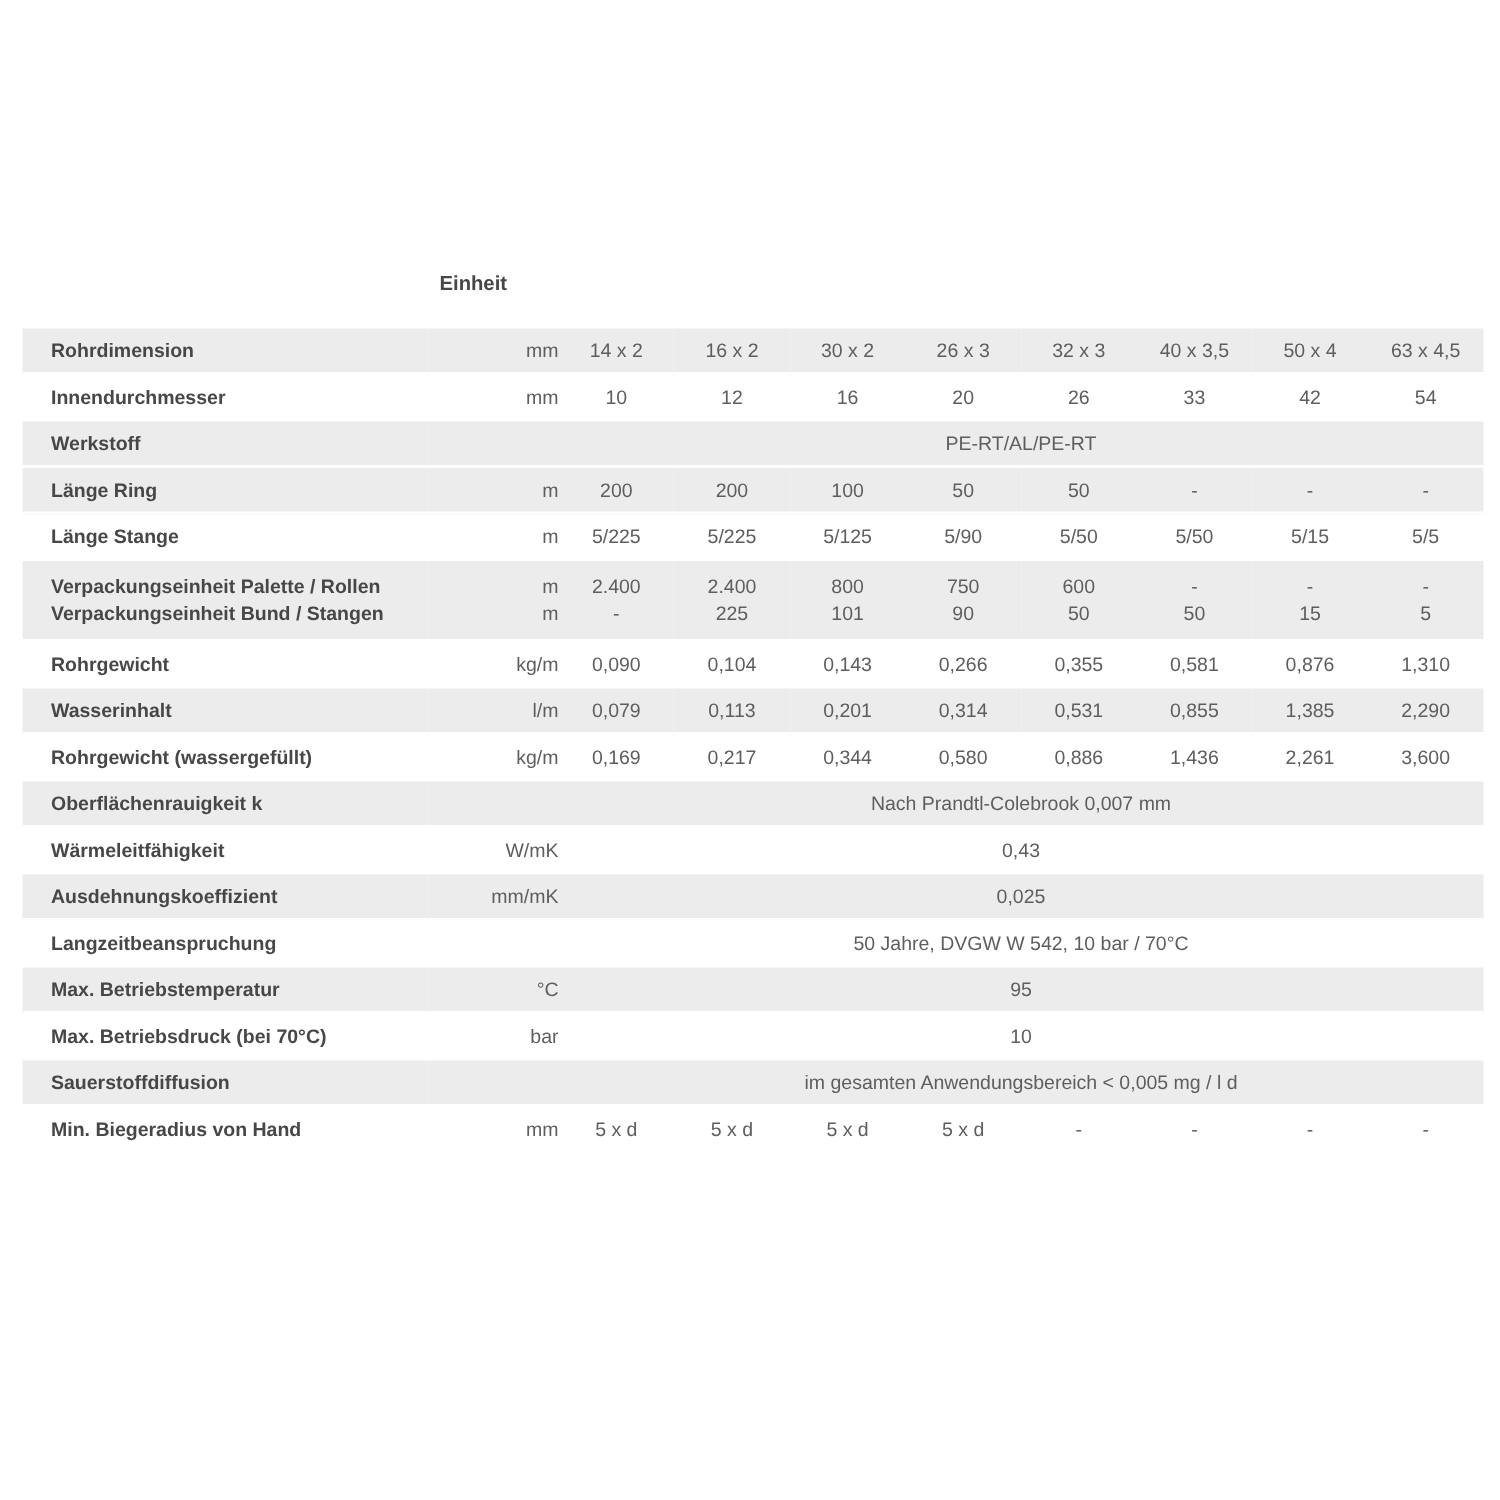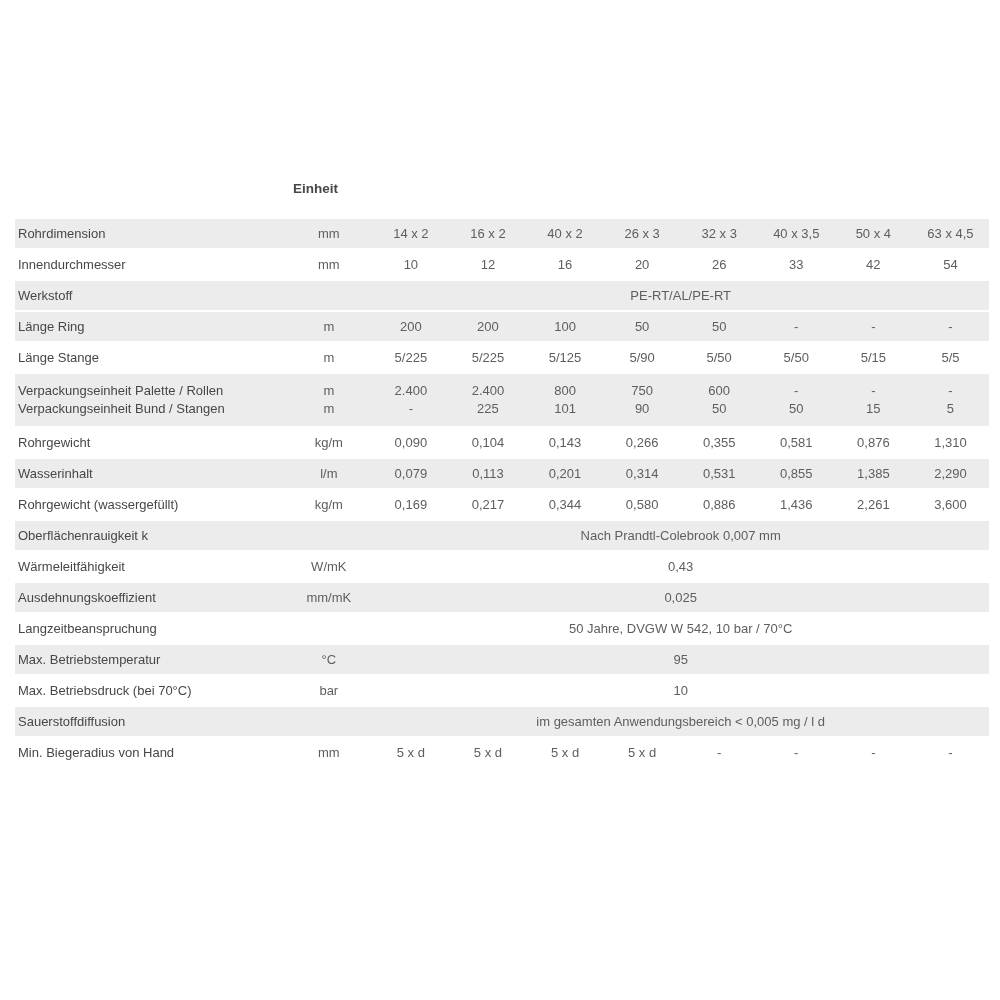--- a/index.html
+++ b/index.html
@@ -45,26 +45,26 @@
   td {
     padding: 0;
     height: 29px;
     border-bottom: 2px solid #ffffff;
     vertical-align: middle;
     color: var(--value-color, #5e5e5e);
     white-space: nowrap;
     overflow: hidden;
   }
   td.label {
-    font-weight: normal;
+    font-weight: bold;
     color: var(--label-color, #474747);
-    padding-left: 3px;
+    padding-left: 19px;
     text-align: left;
   }
-  td.unit { text-align: center; }
+  td.unit { text-align: right; }
   td.val  { text-align: center; }
   tr.double td { height: 52px; }
   .line { line-height: 18px; }
 </style>
 </head>
 <body>
 
 <div class="page">
 
   <div class="einheit-header">Einheit</div>
@@ -81,21 +81,21 @@
         <col class="c-val">
         <col class="c-val">
         <col class="c-val">
     </colgroup>
     <tbody>
         <tr class="stripe">
           <td class="label">Rohrdimension</td>
           <td class="unit">mm</td>
           <td class="val">14 x 2</td>
           <td class="val">16 x 2</td>
-          <td class="val">40 x 2</td>
+          <td class="val">30 x 2</td>
           <td class="val">26 x 3</td>
           <td class="val">32 x 3</td>
           <td class="val">40 x 3,5</td>
           <td class="val">50 x 4</td>
           <td class="val">63 x 4,5</td>
         </tr>
         <tr class="">
           <td class="label">Innendurchmesser</td>
           <td class="unit">mm</td>
           <td class="val">10</td>

